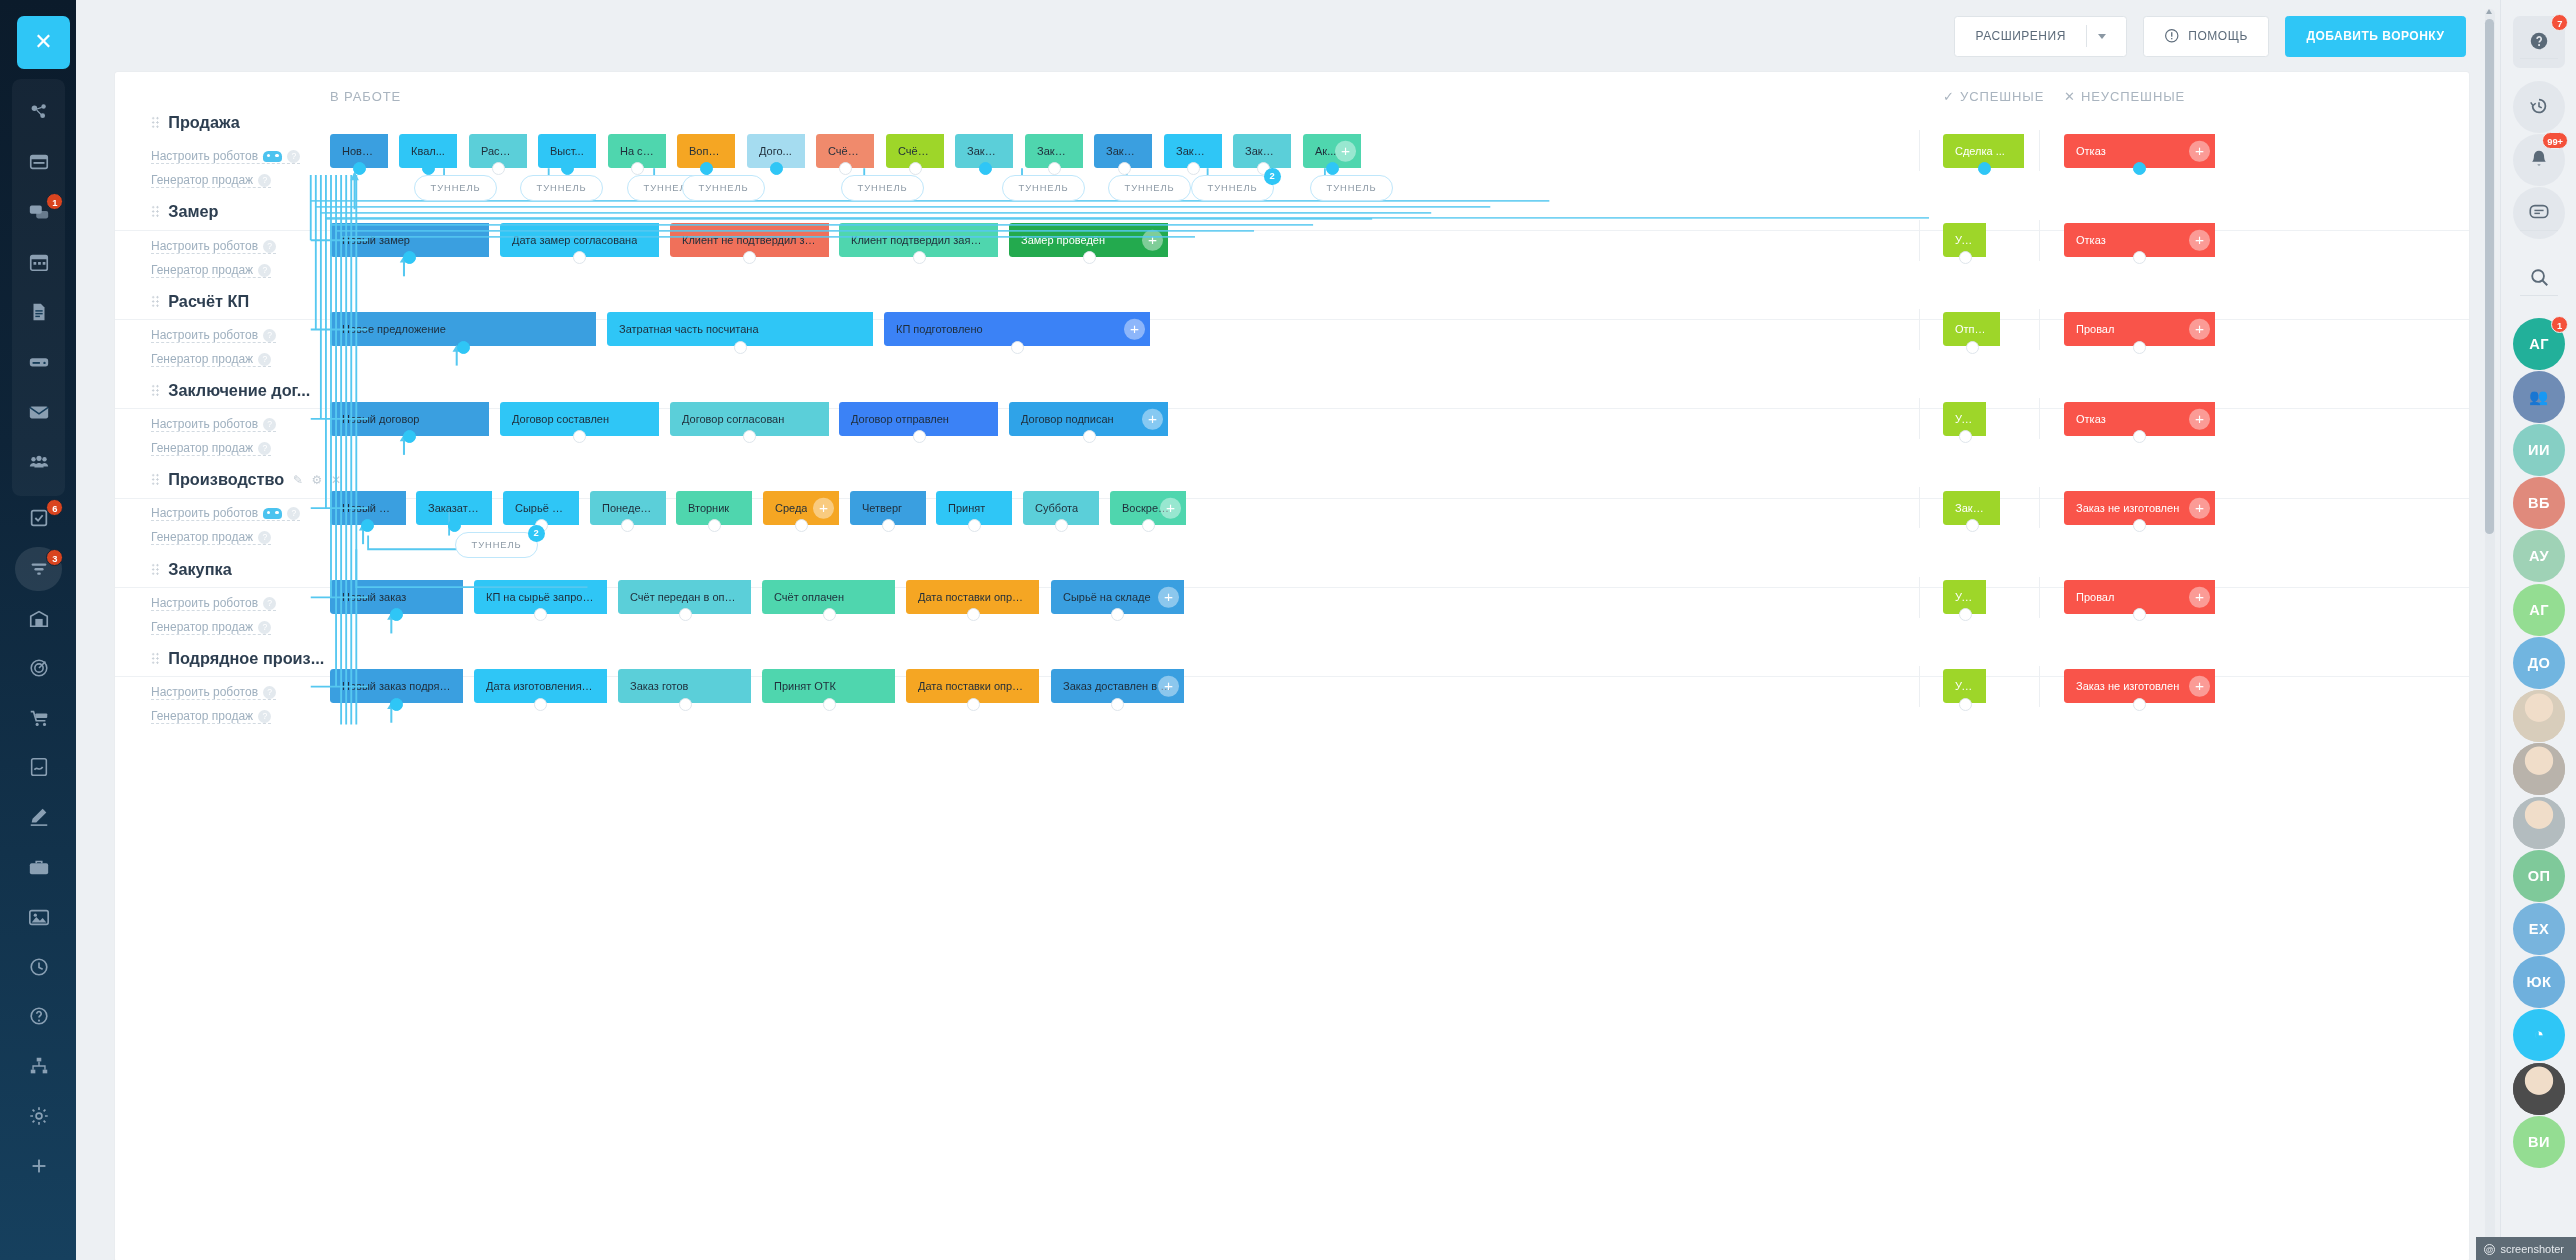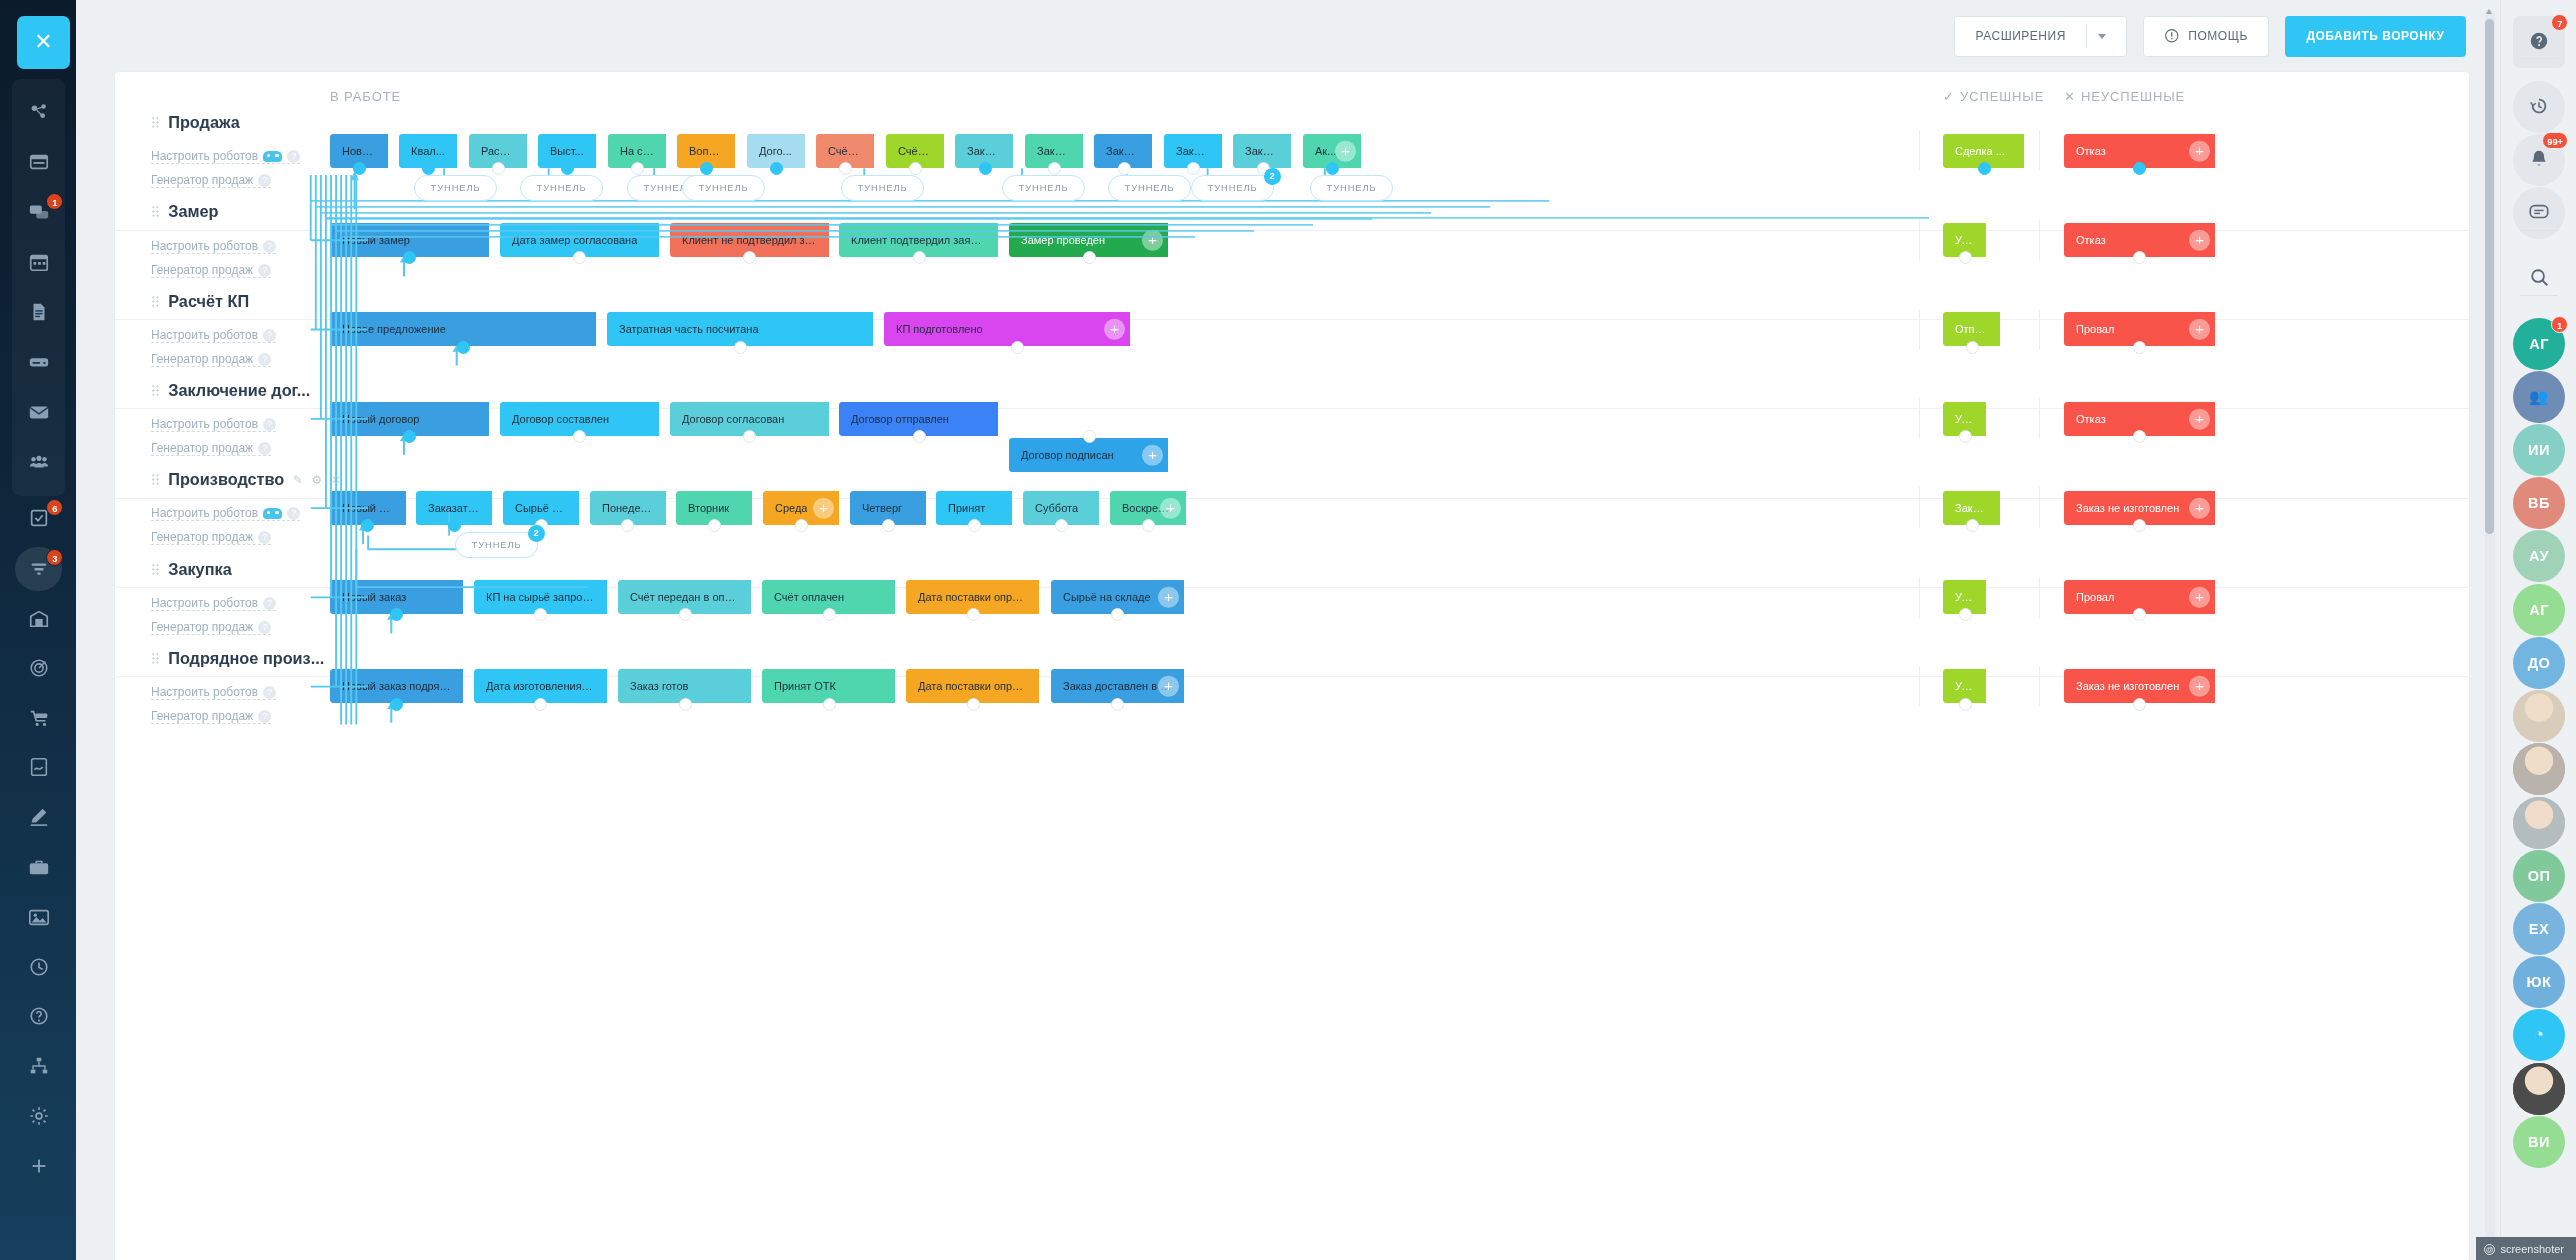--- a/index.html
+++ b/index.html
@@ -608,21 +608,21 @@
               <span class="qmark">?</span>
             </div>
             <div class="stage" style="left: 215px; top: 240px; width: 266px; background: rgb(58, 159, 224); color: rgb(58, 159, 224);">
               <span class="lbl" style="color:#1f2d3a">Новое предложение</span>
             </div>
             <div class="knob on" style="left: 342px; top: 269px;"></div>
             <div class="stage" style="left: 492px; top: 240px; width: 266px; background: rgb(47, 198, 246); color: rgb(47, 198, 246);">
               <span class="lbl" style="color:#1f2d3a">Затратная часть посчитана</span>
             </div>
             <div class="knob" style="left: 619px; top: 269px;"></div>
-            <div class="stage" style="left: 769px; top: 240px; width: 246px; background: #d946ef; color: rgb(91, 207, 217);">
+            <div class="stage" style="left: 769px; top: 240px; width: 266px; background: #3b82f6; color: rgb(91, 207, 217);">
               <span class="lbl" style="color:#1f2d3a">КП подготовлено</span>
               <span class="plus">+</span>
             </div>
             <div class="knob" style="left: 896px; top: 269px;"></div>
             <div class="vdiv" style="left: 1804px; top: 237px; height: 41px;"></div>
             <div class="vdiv" style="left: 1924px; top: 237px; height: 41px;"></div>
             <div class="stage white" style="left: 1828px; top: 240px; width: 57px; background: rgb(158, 214, 41); color: rgb(158, 214, 41);">
               <span class="lbl" style="color:#fff">Отправи...</span>
             </div>
             <div class="knob" style="left: 1851px; top: 269px;"></div>
@@ -655,21 +655,21 @@
             </div>
             <div class="knob" style="left: 458px; top: 358px;"></div>
             <div class="stage" style="left: 555px; top: 330px; width: 159px; background: rgb(91, 207, 217); color: rgb(91, 207, 217);">
               <span class="lbl" style="color:#1f2d3a">Договор согласован</span>
             </div>
             <div class="knob" style="left: 628px; top: 358px;"></div>
             <div class="stage" style="left: 724px; top: 330px; width: 159px; background: #3b82f6; color: rgb(79, 214, 174);">
               <span class="lbl" style="color:#1f2d3a">Договор отправлен</span>
             </div>
             <div class="knob" style="left: 798px; top: 358px;"></div>
-            <div class="stage" style="left: 894px; top: 330px; width: 159px; background: rgb(47, 163, 232); color: rgb(47, 163, 232); margin-top: 36px;">
+            <div class="stage" style="left: 894px; top: 330px; width: 159px; background: rgb(47, 163, 232); color: rgb(47, 163, 232);">
               <span class="lbl" style="color:#1f2d3a">Договор подписан</span>
               <span class="plus">+</span>
             </div>
             <div class="knob" style="left: 968px; top: 358px;"></div>
             <div class="vdiv" style="left: 1804px; top: 326px; height: 41px;"></div>
             <div class="vdiv" style="left: 1924px; top: 326px; height: 41px;"></div>
             <div class="stage white" style="left: 1828px; top: 330px; width: 43px; background: rgb(158, 214, 41); color: rgb(158, 214, 41);">
               <span class="lbl" style="color:#fff">Успех</span>
             </div>
             <div class="knob" style="left: 1844px; top: 358px;"></div>

